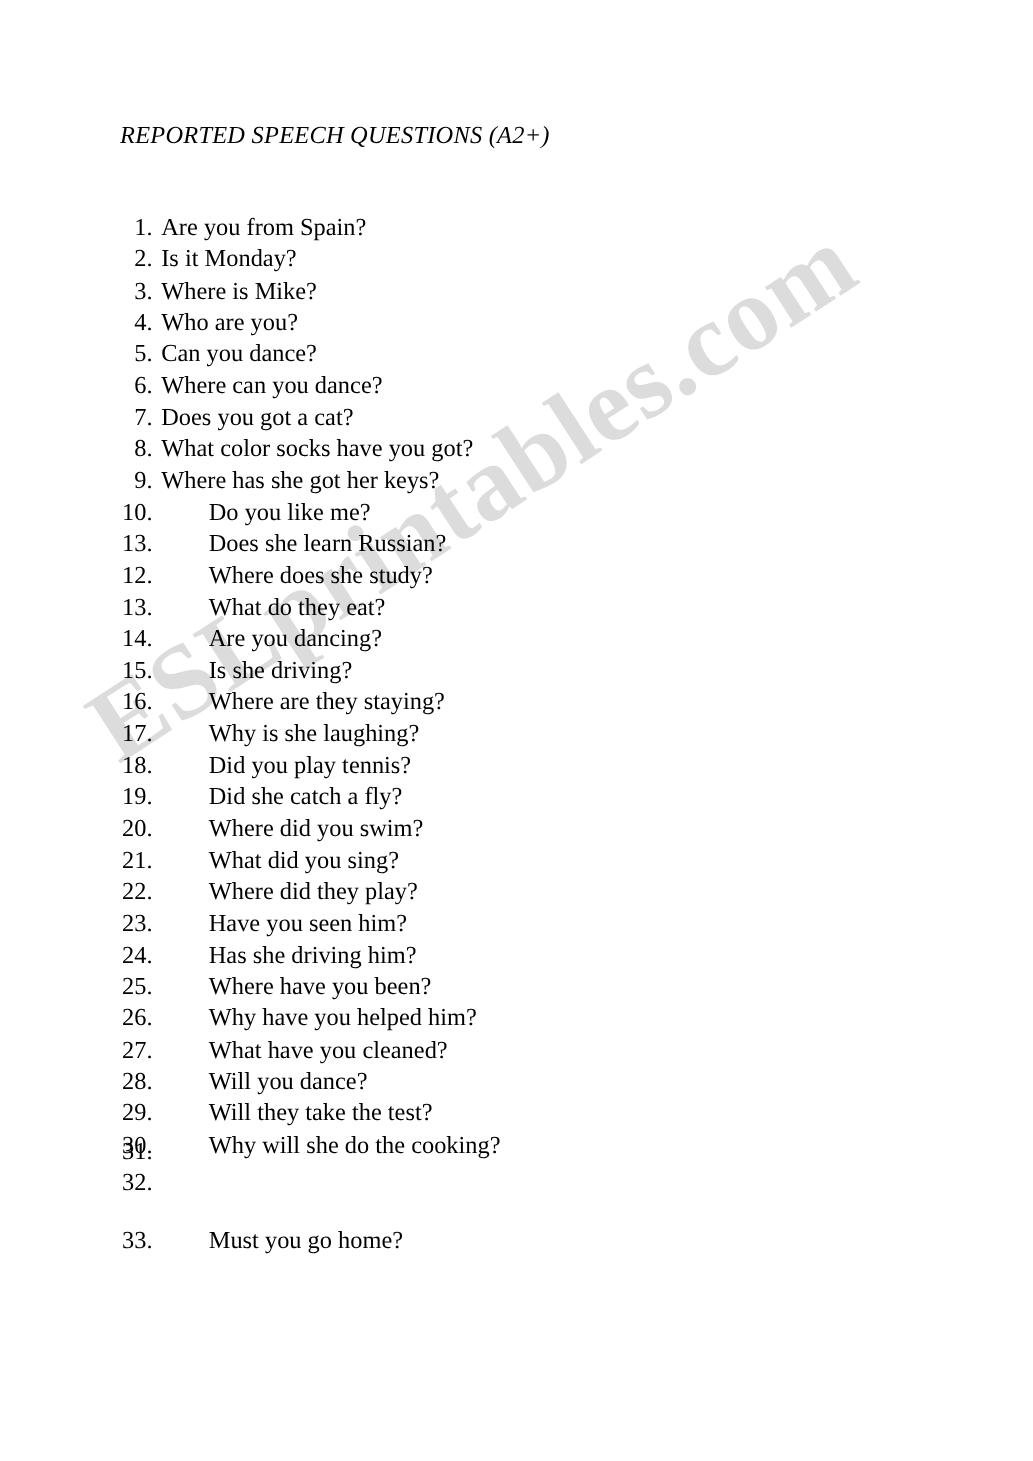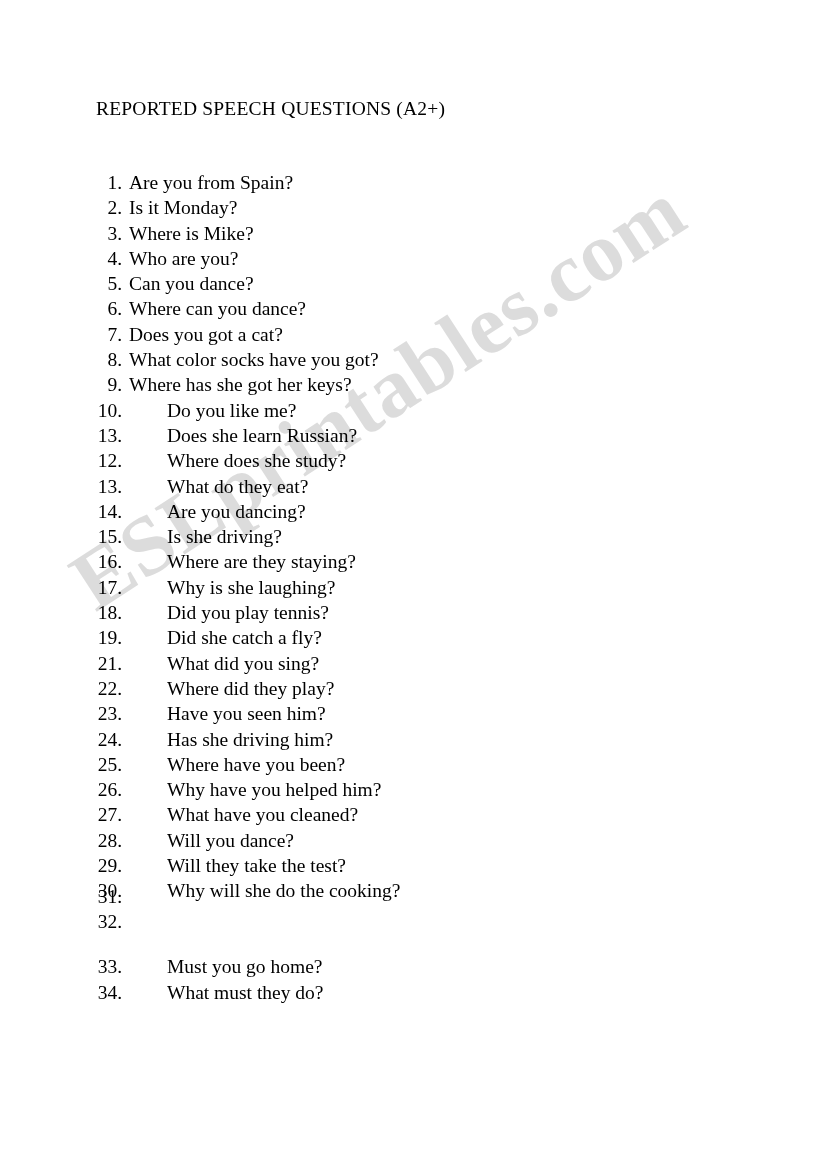--- a/index.html
+++ b/index.html
@@ -48,20 +48,21 @@
     white-space: nowrap;
   }
 
   .doc-title {
     position: absolute;
     left: 96px;
     top: 98px;
     font-size: 19.5px;
     letter-spacing: 0.2px;
     z-index: 10;
+    font-style: italic;
   }
 
   .q-list {
     position: absolute;
     left: 96px;
     top: 150px;
     width: 640px;
     margin: 0;
     padding: 0;
     list-style: none;
@@ -192,20 +193,25 @@
         <span class="q-num">18.</span>
         <span class="q-gap" style="width: 45px;"></span>
         <span class="q-text">Did you play tennis?</span>
       </li>
       <li class="q-item">
         <span class="q-num">19.</span>
         <span class="q-gap" style="width: 45px;"></span>
         <span class="q-text">Did she catch a fly?</span>
       </li>
       <li class="q-item">
+        <span class="q-num">20.</span>
+        <span class="q-gap" style="width: 45px;"></span>
+        <span class="q-text">Where did you swim?</span>
+      </li>
+      <li class="q-item">
         <span class="q-num">21.</span>
         <span class="q-gap" style="width: 45px;"></span>
         <span class="q-text">What did you sing?</span>
       </li>
       <li class="q-item">
         <span class="q-num">22.</span>
         <span class="q-gap" style="width: 45px;"></span>
         <span class="q-text">Where did they play?</span>
       </li>
       <li class="q-item">
@@ -254,20 +260,15 @@
       </li>
       <li class="q-item">
         <span class="q-num">32.</span>
         <span class="q-gap" style="width: 45px;"></span>
       </li>
       <li class="q-item">
         <span class="q-num">33.</span>
         <span class="q-gap" style="width: 45px;"></span>
         <span class="q-text">Must you go home?</span>
       </li>
-      <li class="q-item">
-        <span class="q-num">34.</span>
-        <span class="q-gap" style="width: 45px;"></span>
-        <span class="q-text">What must they do?</span>
-      </li>
     </ul>
 
 </div>
 
 </body></html>

